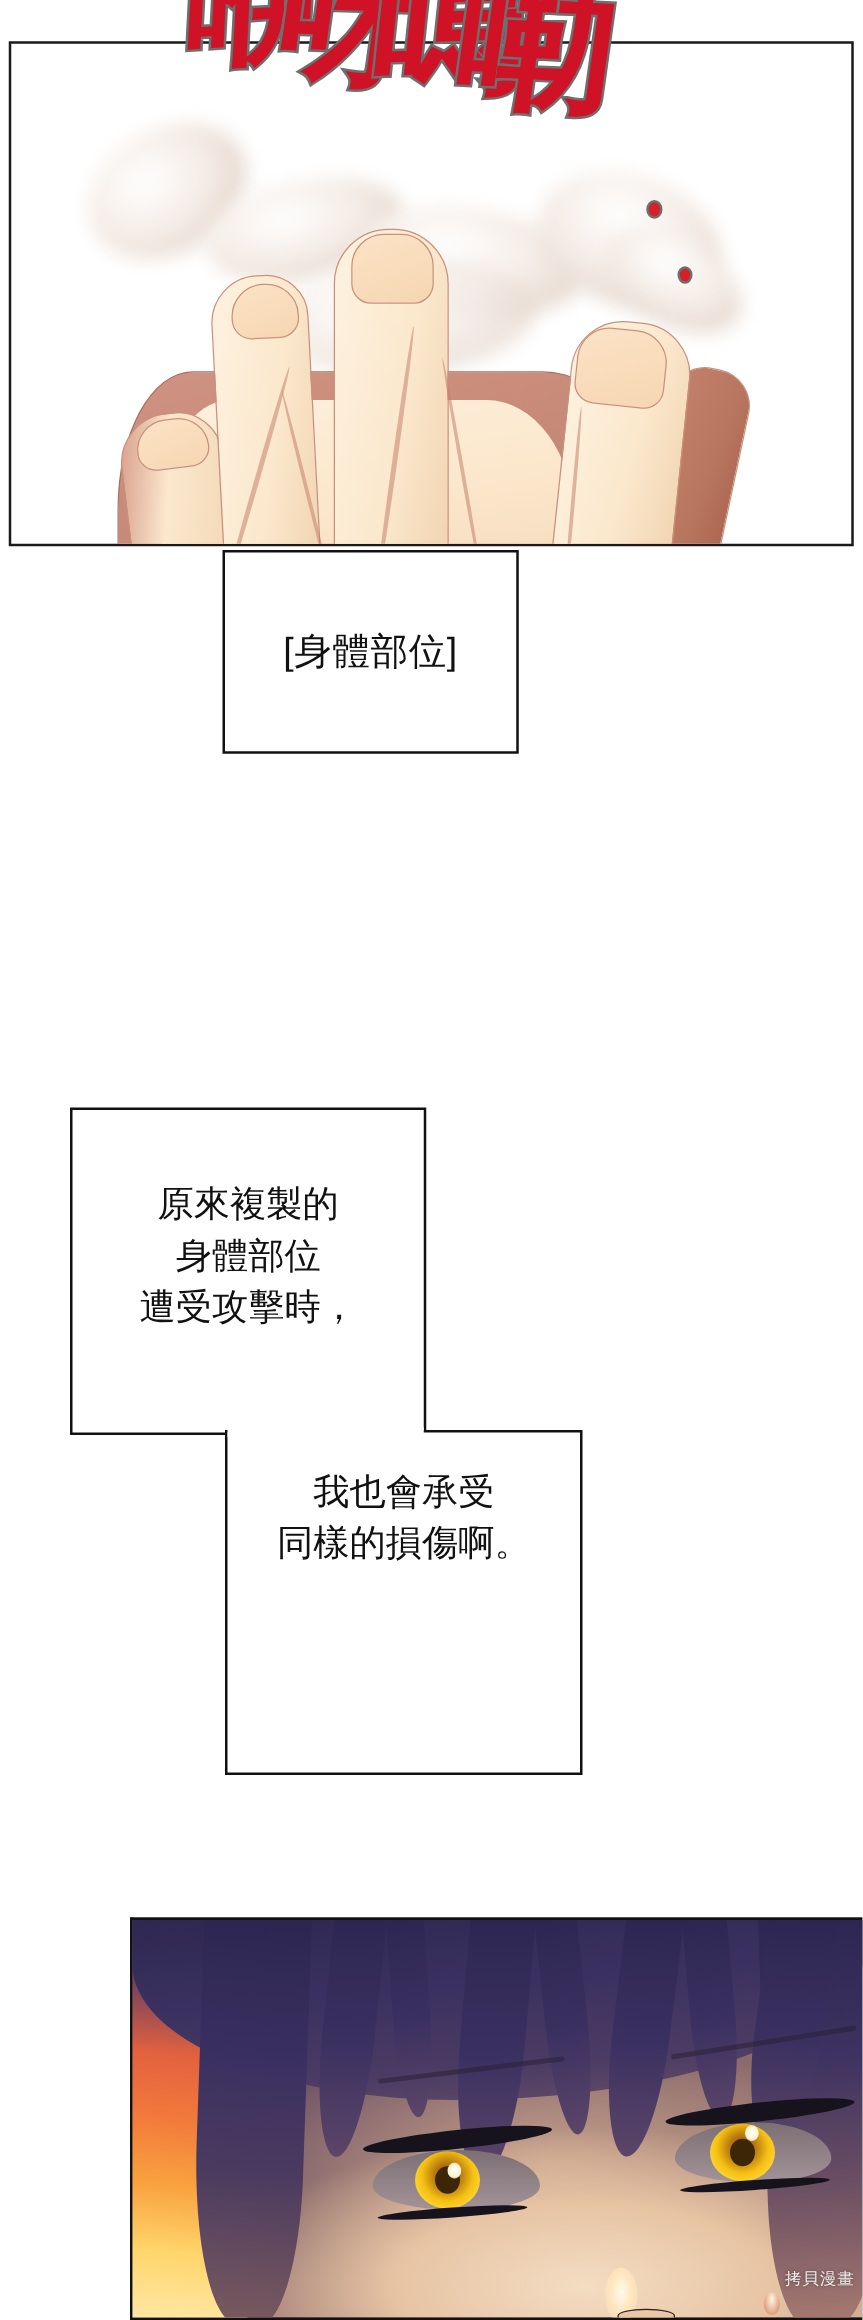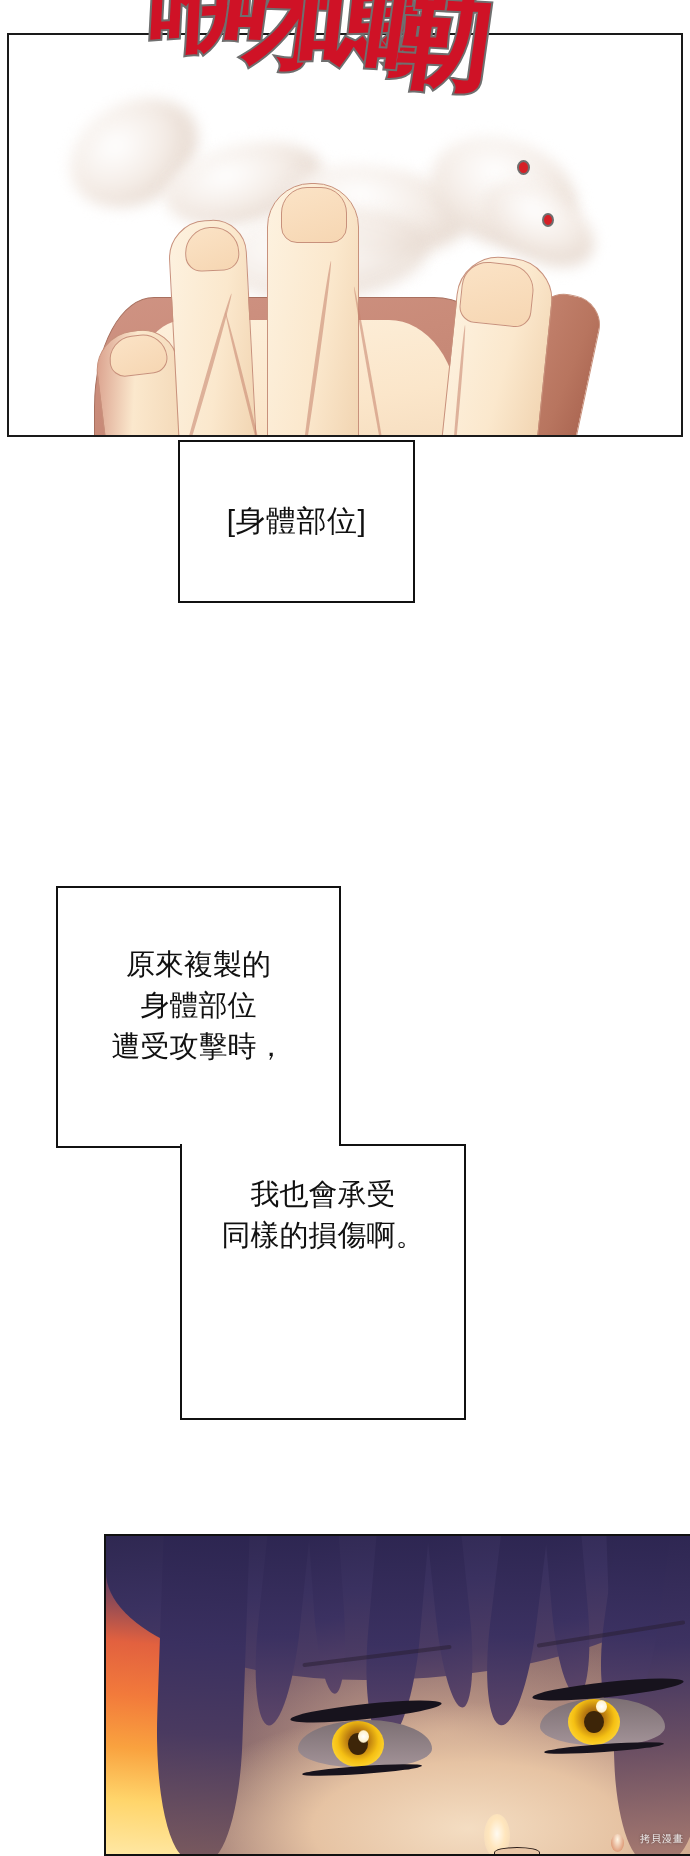--- a/index.html
+++ b/index.html
@@ -319,22 +319,22 @@
     position: absolute;
     left: 388px; top: 311px; width: 46px; height: 11px;
     border: 1.6px solid #2b1d18;
     border-radius: 50% 50% 40% 40%;
     background: #e9c6a6;
   }
 
   .watermark {
     position: absolute;
     right: 6px;
-    bottom: 8px;
-    font-size: 10px;
+    bottom: 22px;
+    font-size: 13px;
     color: rgba(255,255,255,.9);
     letter-spacing: 1px;
     text-shadow: 0 0 3px rgba(0,0,0,.45);
   }
 </style>
 </head>
 <body>
 
 <div id="page">
 

